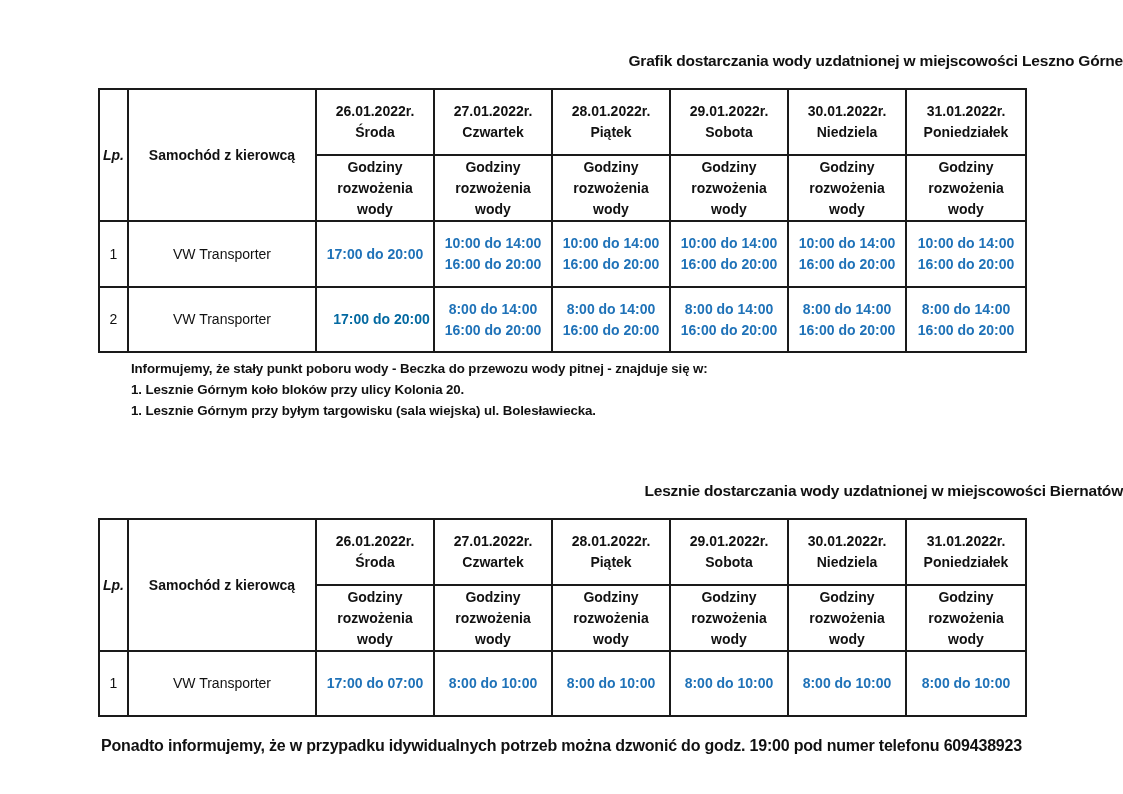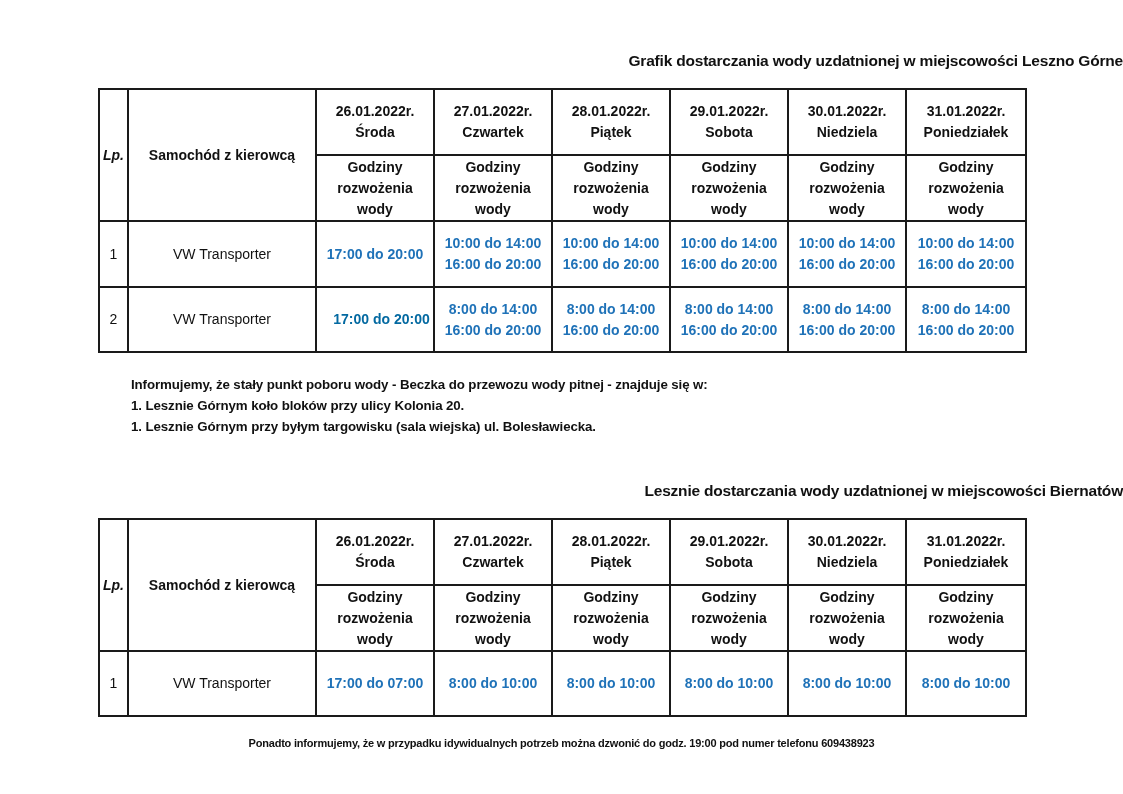--- a/index.html
+++ b/index.html
@@ -12,21 +12,21 @@
   table.sched td { border: 2px solid #1a1a1a; padding: 0; text-align: center;
                    vertical-align: middle; font-size: 14px; line-height: 21px; }
   td.hdr { font-weight: bold; margin-top: 36px; }
   td.lp { font-size: 14px; font-style: italic; }
   td.num { text-align: right; padding-right: 5px; }
   td.veh { text-align: left; padding-left: 3px; }
   td.time { color: #1f72b8; font-weight: bold; }
   .info { position: absolute; left: 131px; font-weight: bold; font-size: 13.3px;
           line-height: 21px; letter-spacing: -0.1px; }
   .footer { position: absolute; left: 0; width: 1123px; text-align: center;
-            font-weight: bold; font-size: 11px; letter-spacing: -0.2px; }
+            font-weight: bold; font-size: 16px; letter-spacing: -0.2px; }
   .line { display: block; }
 </style>
 </head>
 <body>
 
 <div class="title" style="top:52px;">Grafik dostarczania wody uzdatnionej w miejscowości Leszno Górne</div>
 
 <table class="sched" id="t1" style="top:88px;">
   <colgroup>
     <col style="width:29px">
@@ -149,21 +149,21 @@
           <span class="line">16:00 do 20:00</span>
         </td>
     <td class="time" style="color: rgb(31, 114, 184);">
           <span class="line">8:00 do 14:00</span>
           <span class="line">16:00 do 20:00</span>
         </td>
   </tr>
 </tbody>
   </table>
 
-<div class="info" style="top:358px;margin-top:16px;">
+<div class="info" style="top:358px;">
   <span class="line">Informujemy, że stały punkt poboru wody -  Beczka do przewozu wody pitnej -  znajduje się w:</span>
   <span class="line">1. Lesznie Górnym koło bloków przy  ulicy Kolonia 20.</span>
   <span class="line">1. Lesznie Górnym przy byłym targowisku (sala wiejska) ul. Bolesławiecka.</span>
 </div>
 
 <div class="title" style="top:482px;">Lesznie dostarczania wody uzdatnionej w miejscowości Biernatów</div>
 
 <table class="sched" id="t2" style="top:518px;">
   <colgroup>
     <col style="width:29px">

